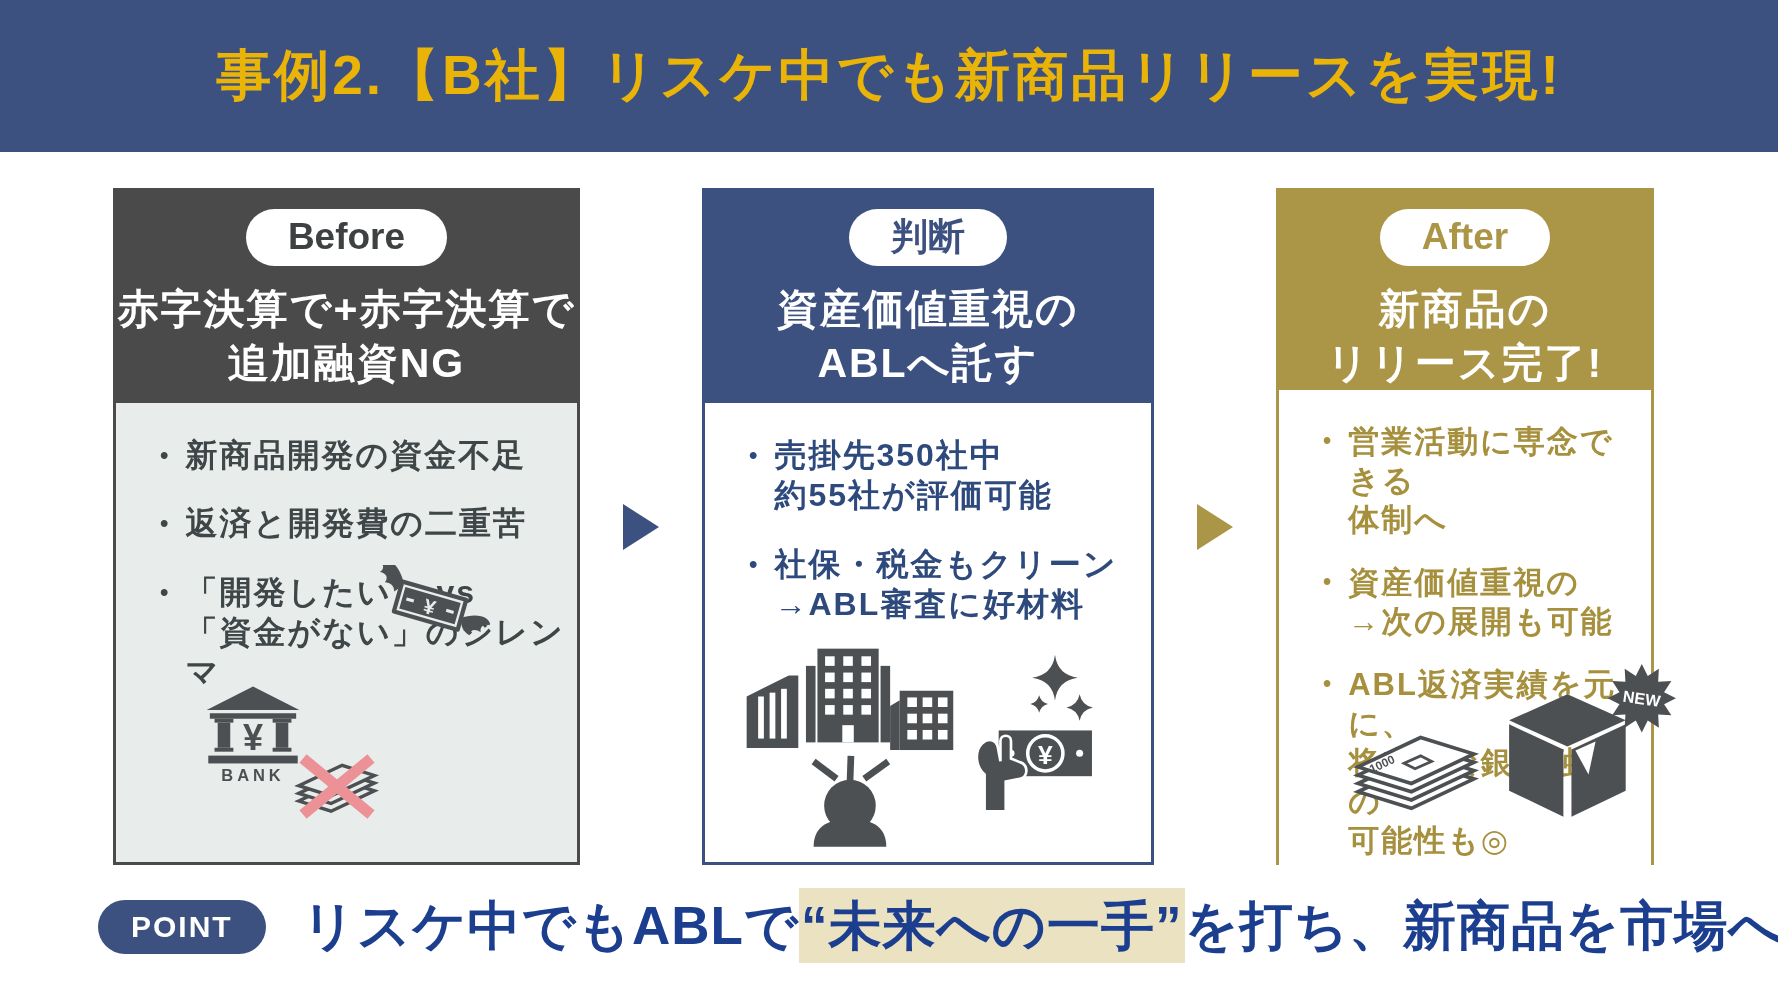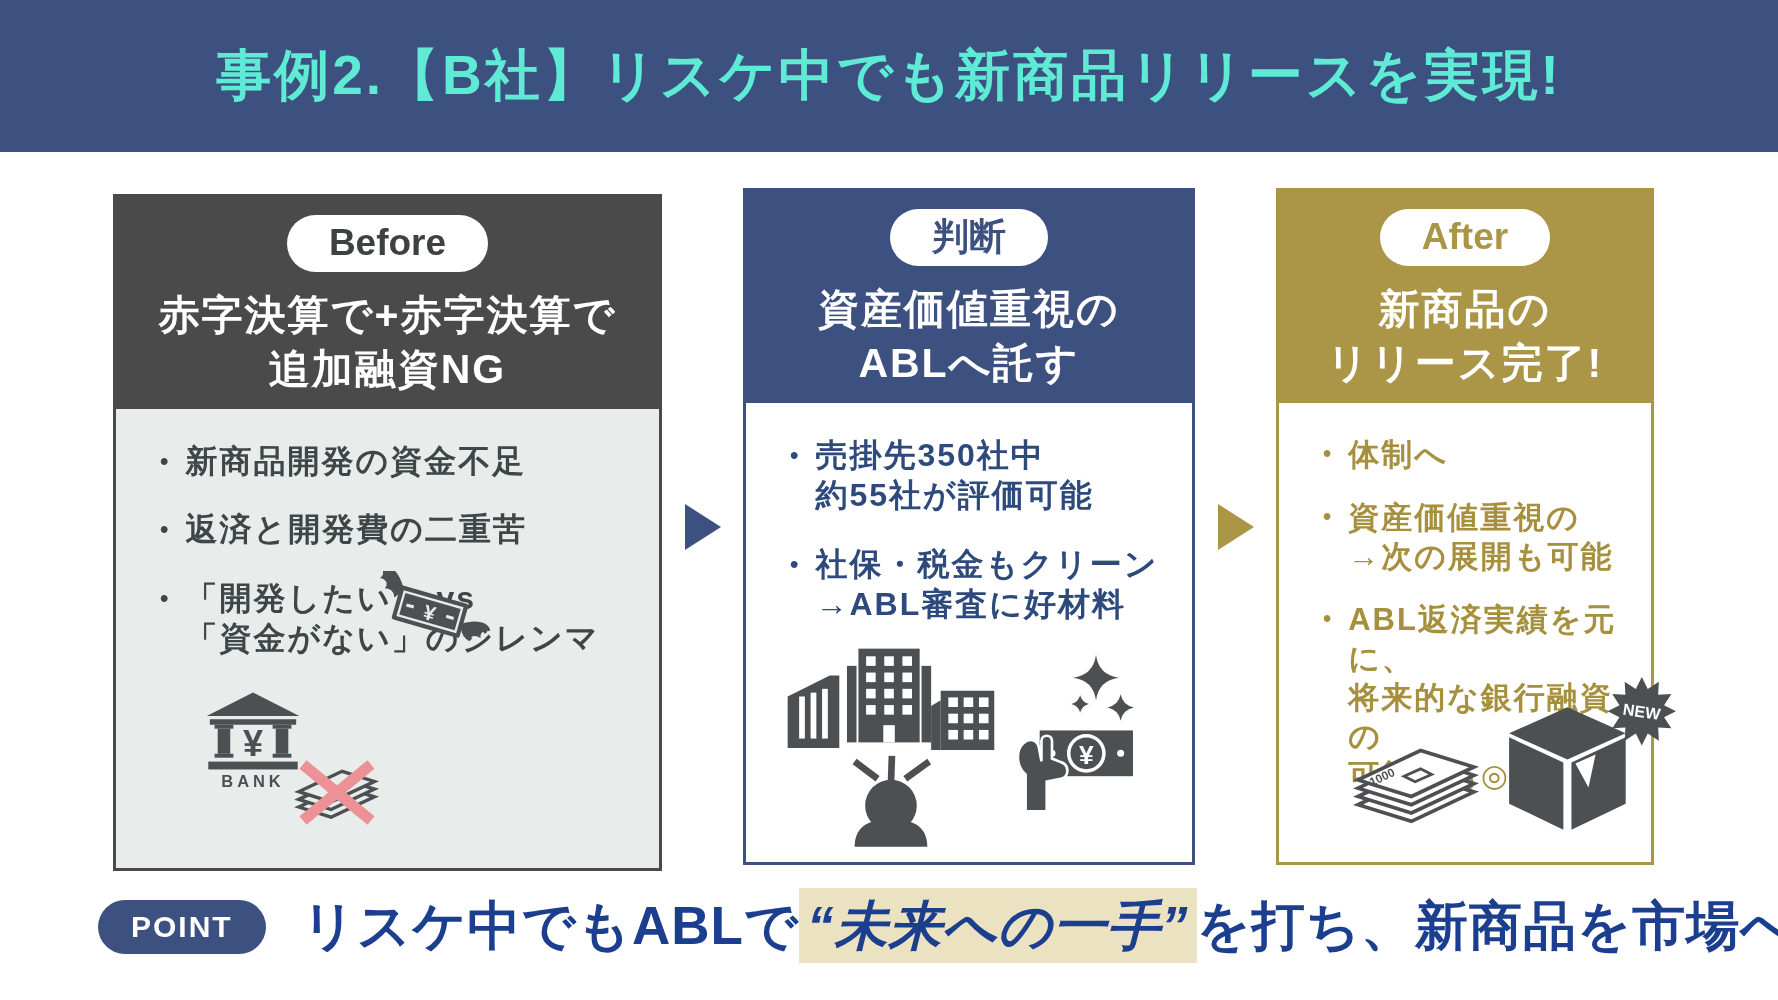--- a/index.html
+++ b/index.html
@@ -15,26 +15,26 @@
     --red:#ec9196;
     --icon:#4d5052;
   }
   html,body{margin:0;padding:0;background:#fff;}
   body{width:1778px;height:1000px;font-family:"Liberation Sans","DejaVu Sans",sans-serif;font-weight:bold;}
   .page{position:relative;width:1778px;height:1000px;background:#ffffff;overflow:hidden;}
 
   
   .banner{position:absolute;top:0;left:0;width:1778px;height:152px;background:var(--navy);
           display:flex;align-items:center;justify-content:center;}
-  .banner h1{margin:0;color:#5eead4;font-size:55px;letter-spacing:3px;font-weight:bold;}
+  .banner h1{margin:0;color:#eab308;font-size:55px;letter-spacing:3px;font-weight:bold;}
 
   
   .cards-row{position:absolute;top:188px;left:113px;width:1541px;height:677px;display:flex;}
   .card{box-sizing:border-box;height:677px;border:3px solid;display:flex;flex-direction:column;}
-  .card-before{width:549px;border-color:var(--gray);margin-top:6px;}
+  .card-before{width:467px;border-color:var(--gray);}
   .card-judge{width:452px;border-color:var(--navy);}
   .card-after{width:378px;border-color:var(--gold);}
 
   .card-header{height:212px;box-sizing:border-box;padding-top:18px;display:flex;flex-direction:column;align-items:center;}
   .card-before .card-header{background:var(--gray);}
   .card-judge  .card-header{background:var(--navy);}
   .card-after  .card-header{background:var(--gold);}
 
   .pill{background:#fff;border-radius:30px;padding:8px 42px;font-size:37px;line-height:1.1;}
   .card-before .pill{color:#3d4142;}
@@ -72,21 +72,21 @@
   .client-network{left:34px;top:238px;width:220px;}
   .cash-in-hand{left:262px;top:250px;width:132px;}
 
   .cash-stack{left:68px;top:330px;width:138px;}
   .new-box{left:210px;top:268px;width:196px;}
 
   
   .point-row{position:absolute;top:891px;left:98px;display:flex;align-items:center;gap:36px;}
   .point-pill{background:var(--navy);color:#fff;border-radius:28px;padding:10px 33px;font-size:30px;letter-spacing:2px;}
   .point-text{margin:0;font-size:53px;color:var(--blue);letter-spacing:1px;white-space:nowrap;}
-  .point-text mark{background:var(--cream);color:inherit;padding:8px 8px;font-style:italic;}
+  .point-text mark{background:var(--cream);color:inherit;padding:8px 2px;}
 </style>
 </head>
 <body>
 
 <div class="page">
 
   <header class="banner">
     <h1>事例2.【B社】リスケ中でも新商品リリースを実現!</h1>
   </header>
 
@@ -268,20 +268,21 @@
         <h2 class="card-title">
           <span>新商品の</span>
           <span>リリース完了!</span>
         </h2>
       </div>
       <div class="card-body">
         <ul class="bullets">
             <li>
               <span class="dot">•</span>
               <span class="lines">
+                <span>営業活動に専念できる</span>
                 <span>体制へ</span>
               </span>
             </li>
             <li>
               <span class="dot">•</span>
               <span class="lines">
                 <span>資産価値重視の</span>
                 <span>→次の展開も可能</span>
               </span>
             </li>

